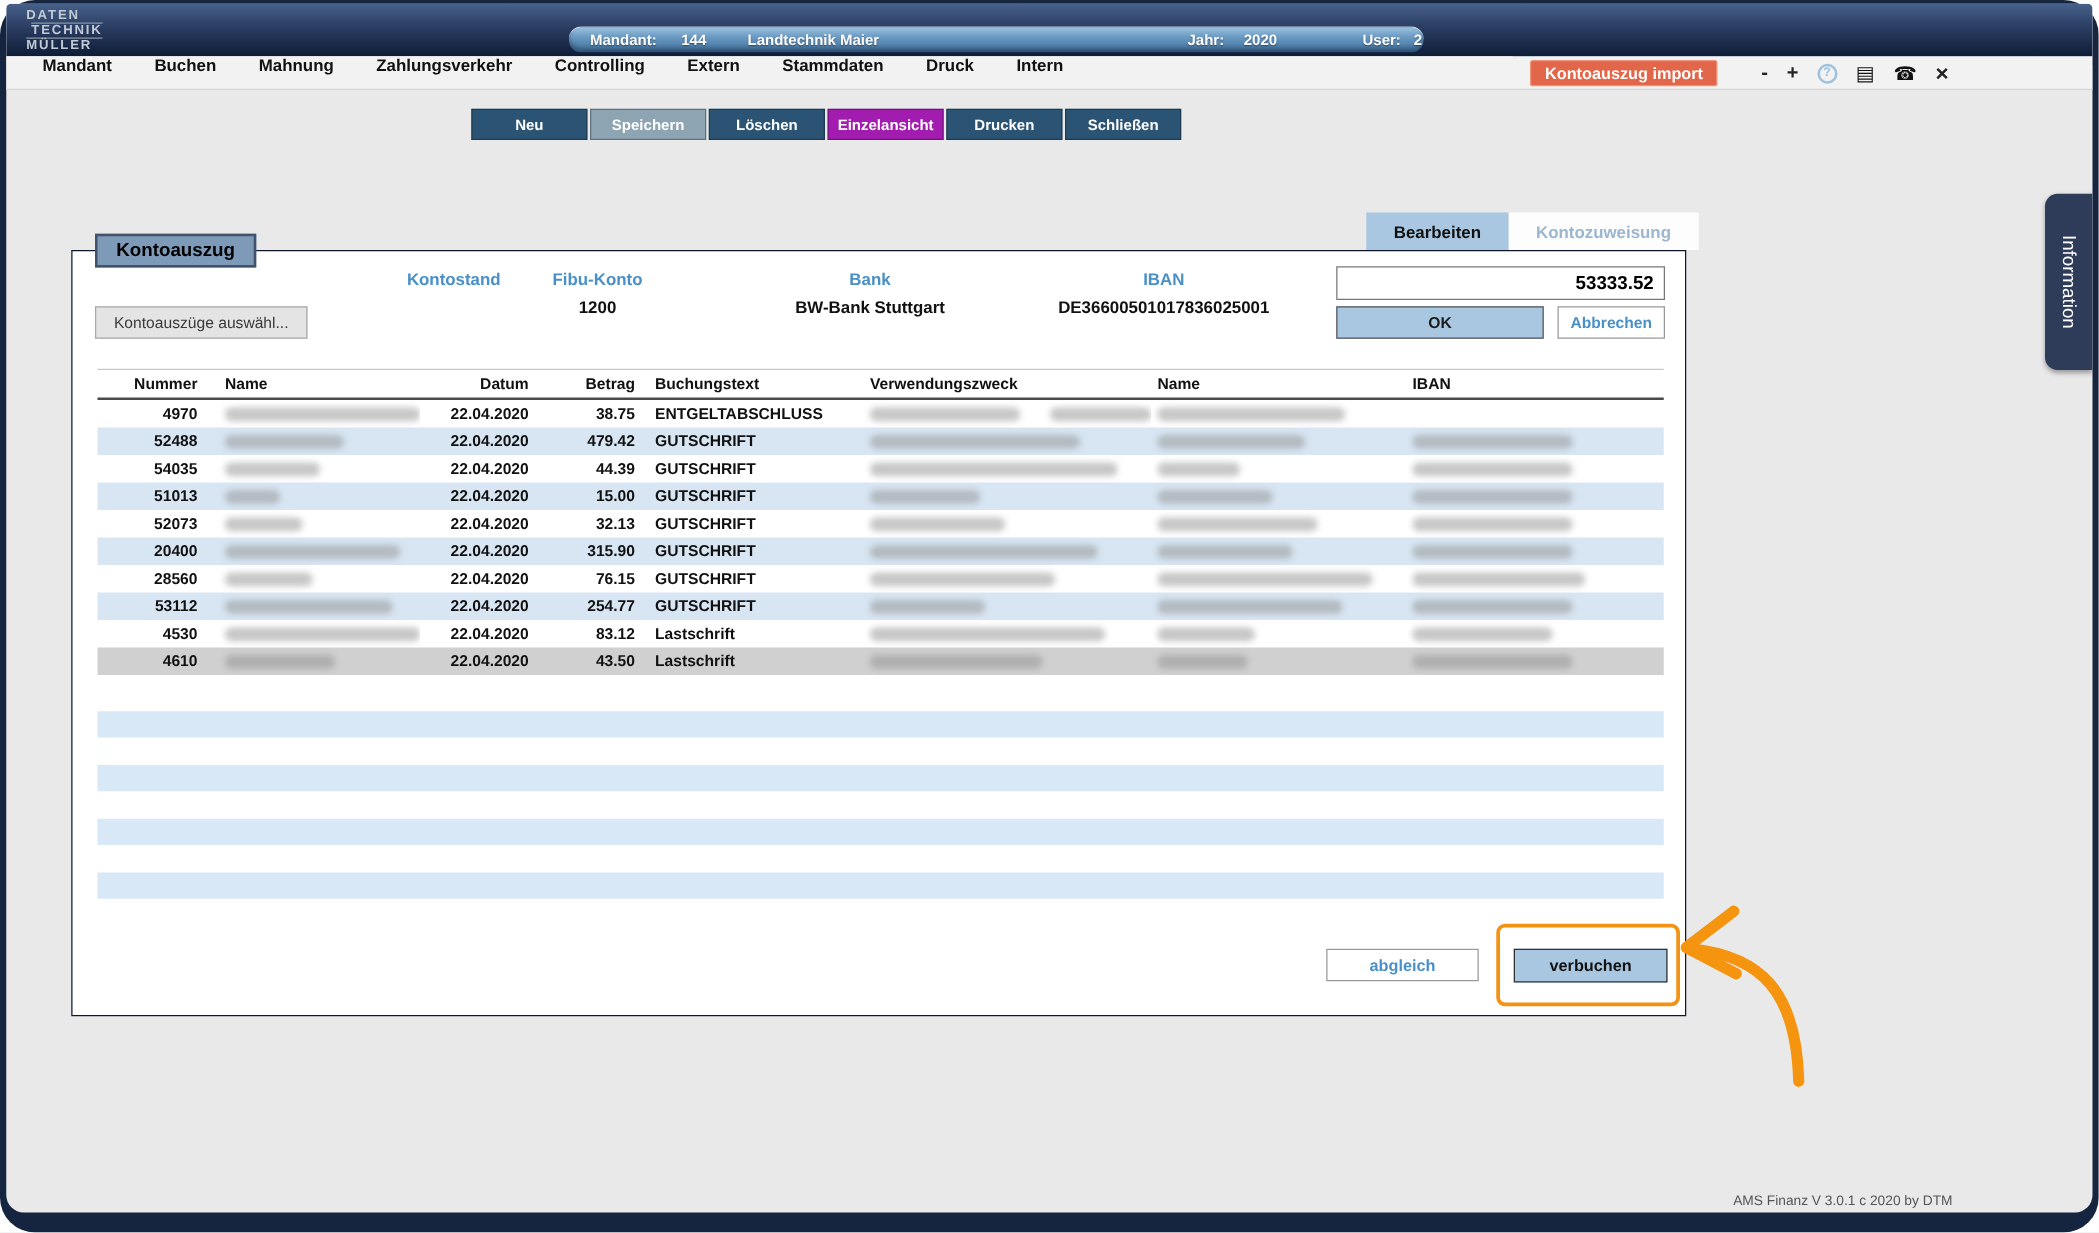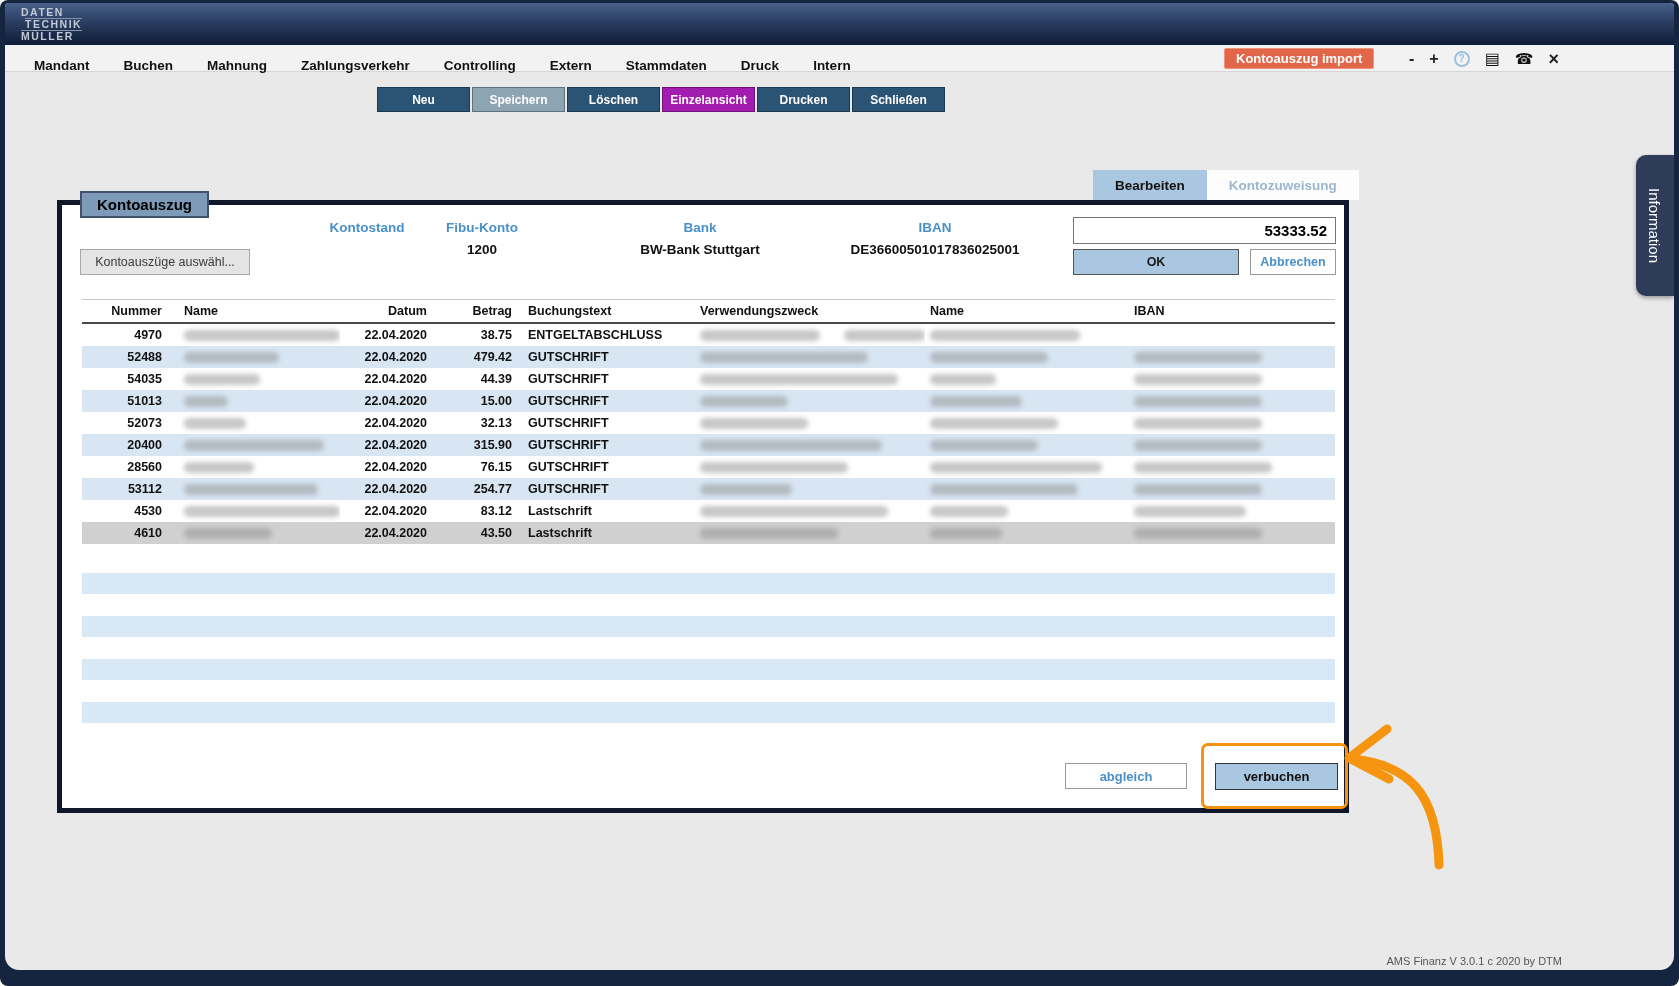--- a/index.html
+++ b/index.html
@@ -1,19 +1,19 @@
 <!DOCTYPE html>
 <html><head>
 <meta charset="utf-8">
 <style>
   * { box-sizing: border-box; margin: 0; padding: 0; }
   html,body { width:1679px; height:986px; overflow:hidden;
     font-family:"Liberation Sans", sans-serif; }
   #frame { position:relative; width:1679px; height:986px;
-    background:#16253f; border-radius:8px; }
+    background:#16253f; border-radius:28px; }
   #chrome { position:absolute; left:5px; top:3px; width:1669px; height:967px;
     background:#e9e9e9; border-radius:4px 4px 14px 14px; overflow:hidden; }
 
   
   .header { position:absolute; left:0; top:0; width:100%; height:42px;
     background:linear-gradient(180deg,#47618a 0%,#2a3d62 45%,#0e1c36 100%); }
   .header-step { position:absolute; top:42px; left:1205px; right:0; height:7px;
     background:linear-gradient(180deg,#2a3d62,#16253f); border-radius:0 0 0 14px; }
   .logo { position:absolute; left:16px; top:4px; color:#c2cad6; font-weight:bold;
     font-size:10.5px; line-height:11px; letter-spacing:1.5px; }
@@ -27,21 +27,21 @@
     background:linear-gradient(180deg,#9cc1de 0%,#6d9cc4 35%,#3c6d9c 100%);
     box-shadow:inset 0 -3px 4px rgba(0,0,0,.3); color:#fff; font-size:12px; font-weight:bold; }
   .pill span { position:absolute; top:50%; transform:translateY(-50%); white-space:nowrap;
     text-shadow:0 1px 1px rgba(0,0,0,.45); }
   .p-ml{left:17px}.p-mv{left:90px}.p-cn{left:143px}.p-jl{left:495px}.p-jv{left:540px}
   .p-ul{left:635px}.p-uv{left:676px}
 
   
   .menubar { position:absolute; left:0; top:42px; width:100%; height:27px;
     background:#f2f2f2; border-bottom:1px solid #d6d6d6; }
-  .menu-items { position:absolute; left:12px; top:0; height:40px; display:flex; align-items:center; }
+  .menu-items { position:absolute; left:12px; top:0; height:40px; display:flex; }
   .menu-item { padding:0 17px; font-size:13.5px; font-weight:bold; color:#111; cursor:default; }
   .import-badge { position:absolute; left:1219px; top:3px; height:21px; line-height:19px;
     padding:0 11px; background:#e2674a; border:1px solid #f0937b; border-radius:2px;
     color:#fff; font-size:13px; font-weight:bold; }
   .win-controls { position:absolute; right:115px; top:0; height:27px; display:flex;
     align-items:center; gap:15px; }
   .wc { font-size:16px; font-weight:bold; color:#222; line-height:1; }
   .wc-help { width:16px; height:16px; border:2px solid #9cc2e0; border-radius:50%;
     color:#9cc2e0; font-size:10px; font-weight:bold; text-align:center; line-height:12px; }
   .wc-book { font-size:16px; color:#111; }
@@ -57,21 +57,21 @@
   .tbtn.dis2 { background:#a21caf; }
 
   
   .tab-bar { position:absolute; left:1088px; top:167px; display:flex; height:30px; }
   .tab { display:flex; align-items:center; justify-content:center; font-size:13.5px;
     font-weight:bold; background:#fdfdfd; color:#9cb6cf; padding:0 22px; cursor:default; }
   .tab.active { background:#a9c7e1; color:#111; }
 
   
   .panel { position:absolute; left:52px; top:197px; width:1292px; height:613px;
-    background:#fff; border:5px solid #0f172a; }
+    background:#fff; border:1px solid #0f172a; }
   .legend { position:absolute; left:18px; top:-14px; height:27px; line-height:23px;
     padding:0 15px; background:#7d9ab8; border:2px solid #42526a;
     font-size:15px; font-weight:bold; color:#000; }
   .fld-label { position:absolute; top:15px; font-size:13.5px; font-weight:bold;
     color:#4a90c8; transform:translateX(-50%); white-space:nowrap; }
   .fld-value { position:absolute; top:37px; font-size:13.5px; font-weight:bold;
     color:#111; transform:translateX(-50%); white-space:nowrap; }
   .x-kontostand{left:305px}.x-fibu{left:420px}.x-bank{left:638px}.x-iban{left:873px}
   .select-btn { position:absolute; left:18px; top:44px; width:170px; height:26px;
     background:#e4e4e4; border:1px solid #a8a8a8; color:#3a3a3a; font-size:12.5px;
@@ -127,20 +127,29 @@
 
 <div id="frame">
   <div id="chrome">
 
     <div class="header">
       <div class="logo">
         <div>DATEN</div>
         <div class="l2">TECHNIK</div>
         <div class="l3">MÜLLER</div>
       </div>
+      <div class="pill">
+        <span class="p-ml">Mandant:</span>
+        <span class="p-mv">144</span>
+        <span class="p-cn">Landtechnik Maier</span>
+        <span class="p-jl">Jahr:</span>
+        <span class="p-jv">2020</span>
+        <span class="p-ul">User:</span>
+        <span class="p-uv">2</span>
+      </div>
     </div>
     <div class="header-step"></div>
 
     <div class="menubar">
       <div class="menu-items">
           <div class="menu-item">Mandant</div>
           <div class="menu-item">Buchen</div>
           <div class="menu-item">Mahnung</div>
           <div class="menu-item">Zahlungsverkehr</div>
           <div class="menu-item">Controlling</div>

